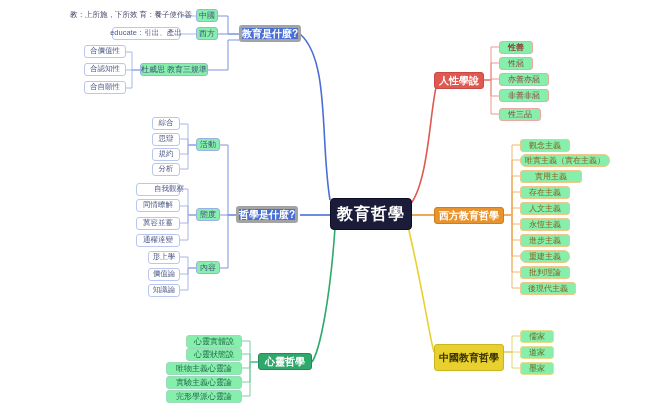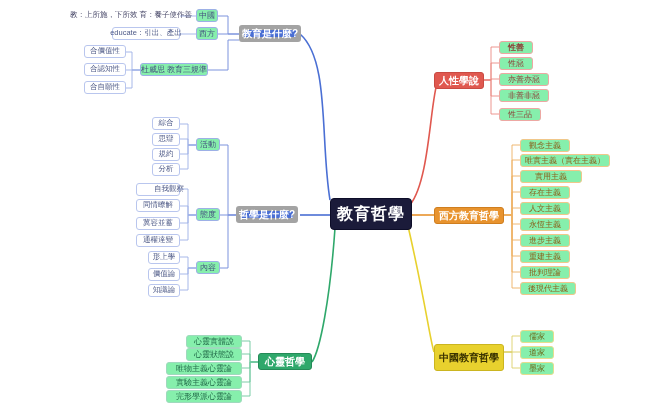--- a/index.html
+++ b/index.html
@@ -2,21 +2,21 @@
 <html><head>
 <meta charset="utf-8">
 <style>
   html,body{margin:0;padding:0;}
   body{width:669px;height:414px;background:#ffffff;font-family:"Liberation Sans","DejaVu Sans",sans-serif;overflow:hidden;position:relative;}
   #canvas{position:absolute;left:0;top:0;width:669px;height:414px;}
   svg.links{position:absolute;left:0;top:0;width:669px;height:414px;pointer-events:none;}
   .node{position:absolute;box-sizing:border-box;display:flex;align-items:center;justify-content:center;text-align:center;line-height:1.15;white-space:nowrap;}
   .root{background:#1b1b3a;color:#ffffff;border:1px solid #0d0d28;border-radius:4px;font-size:16px;font-weight:bold;letter-spacing:1px;}
   .l1{color:#ffffff;border-radius:3px;font-size:10px;font-weight:bold;padding:0 4px;}
-  .l1.blue{background:#4a6fd4;border:5px solid #a3a3a3;}
+  .l1.blue{background:#4a6fd4;border:3px solid #a3a3a3;}
   .l1.red{background:#e0584f;border:1px solid #c94a42;}
   .l1.orange{background:#e8932e;border:1px solid #cf7e1f;}
   .l1.yellow{background:#e8d12e;border:1px solid #cbb520;color:#3a3300;}
   .l1.green{background:#2fa86b;border:1px solid #258a57;}
   .l2{background:#86efac;border-radius:3px;font-size:8px;padding:0 3px;}
   .l2.blue{border:1px solid #9db0e6;color:#44527f;}
   .l2.red{border:1px solid #eda8a3;color:#8d3b35;}
   .l2.orange{border:1px solid #f0c78a;color:#8a5e19;background:#86efac;}
   .l2.yellow{border:1px solid #e6dd8e;color:#6b6314;}
   .l2.green{border:1px solid #9fd9bd;color:#226b49;}
@@ -143,27 +143,27 @@
 
   <div class="node l2 red" style="left:499px;top:41px;width:34px;height:13px;font-weight:bold;">性善</div>
   <div class="node l2 red" style="left:499px;top:57px;width:34px;height:13px;">性惡</div>
   <div class="node l2 red" style="left:499px;top:73px;width:50px;height:13px;">亦善亦惡</div>
   <div class="node l2 red" style="left:499px;top:89px;width:50px;height:13px;">非善非惡</div>
   <div class="node l2 red" style="left:499px;top:108px;width:42px;height:13px;">性三品</div>
 
   <div class="node l1 orange" style="left:434px;top:207px;width:70px;height:17px;">西方教育哲學</div>
 
   <div class="node l2 orange" style="left:520px;top:139px;width:50px;height:13px;">觀念主義</div>
-  <div class="node l2 orange" style="left:520px;top:154px;width:90px;height:13px;">唯實主義（實在主義）</div>
+  <div class="node l2 orange" style="left:520px;top:154px;width:90px;height:13px;border-radius:6px;">唯實主義（實在主義）</div>
   <div class="node l2 orange" style="left:520px;top:170px;width:62px;height:13px;">實用主義</div>
   <div class="node l2 orange" style="left:520px;top:186px;width:50px;height:13px;">存在主義</div>
   <div class="node l2 orange" style="left:520px;top:202px;width:50px;height:13px;">人文主義</div>
   <div class="node l2 orange" style="left:520px;top:218px;width:50px;height:13px;">永恆主義</div>
   <div class="node l2 orange" style="left:520px;top:234px;width:50px;height:13px;">進步主義</div>
-  <div class="node l2 orange" style="left:520px;top:250px;width:50px;height:13px;">重建主義</div>
+  <div class="node l2 orange" style="left:520px;top:250px;width:50px;height:13px;border-radius:6px;">重建主義</div>
   <div class="node l2 orange" style="left:520px;top:266px;width:50px;height:13px;">批判理論</div>
   <div class="node l2 orange" style="left:520px;top:282px;width:56px;height:13px;">後現代主義</div>
 
   <div class="node l1 yellow" style="left:434px;top:344px;width:70px;height:27px;">中國教育哲學</div>
 
   <div class="node l2 yellow" style="left:520px;top:330px;width:34px;height:13px;">儒家</div>
   <div class="node l2 yellow" style="left:520px;top:346px;width:34px;height:13px;">道家</div>
   <div class="node l2 yellow" style="left:520px;top:362px;width:34px;height:13px;">墨家</div>
 
 </div>

